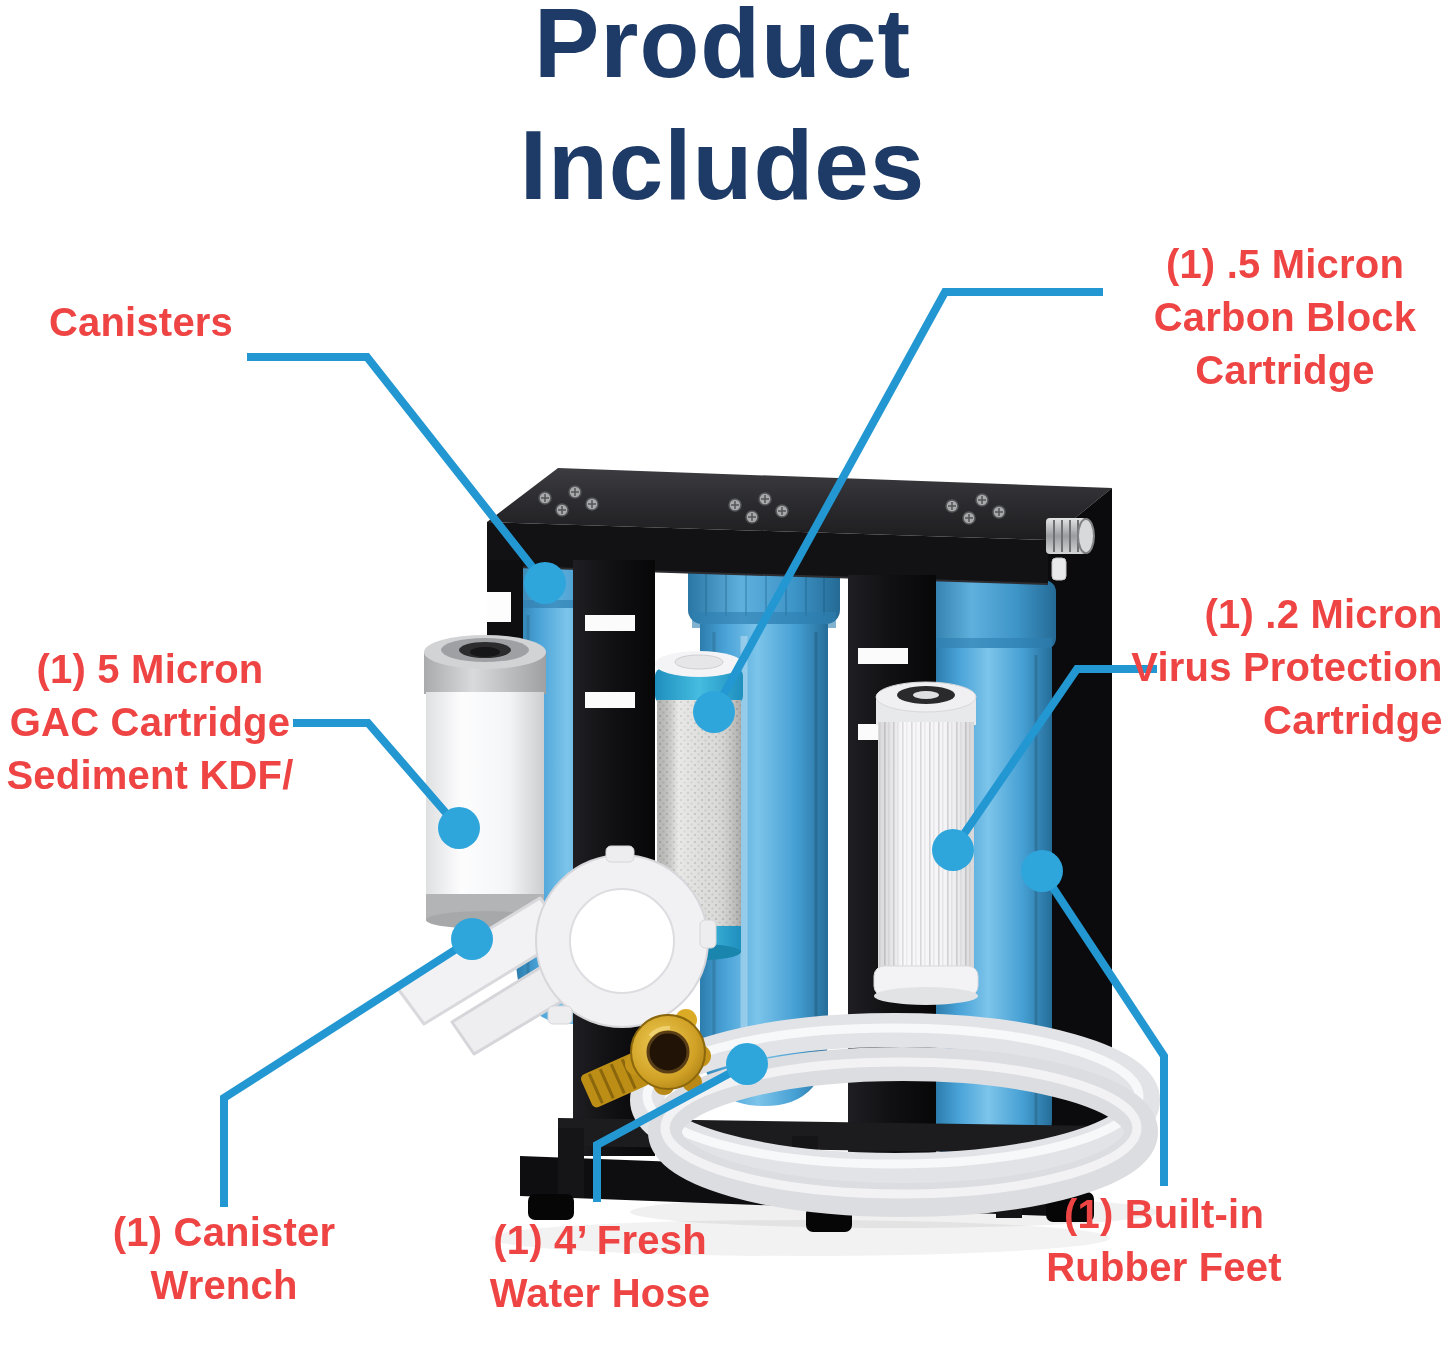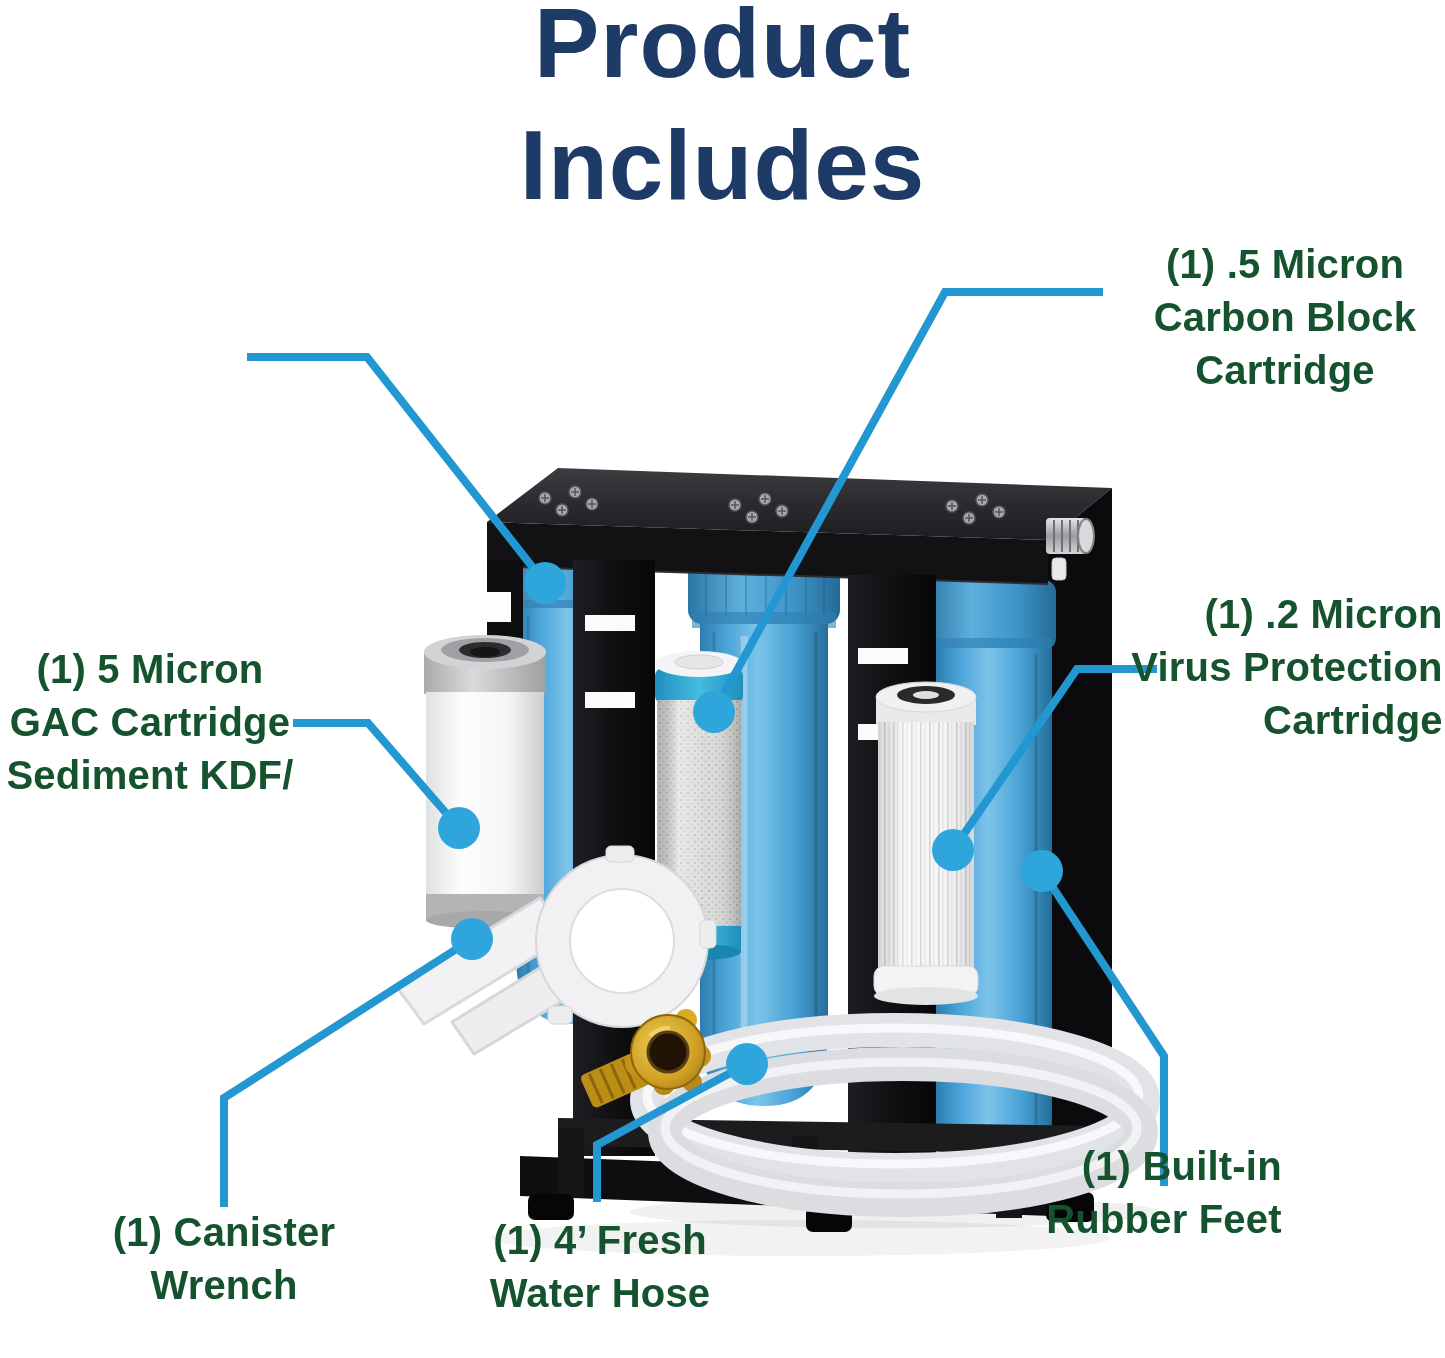--- a/index.html
+++ b/index.html
@@ -8,30 +8,30 @@
     overflow:hidden;font-family:"Liberation Sans",sans-serif;
   }
   .art{position:absolute;left:0;top:0;width:1445px;height:1358px;}
   .title{
     position:absolute;top:-18px;left:50%;transform:translateX(-50%);
     width:900px;text-align:center;font-size:98px;font-weight:700;
     line-height:122px;color:#1e3b67;letter-spacing:1px;
   }
   .lbl{
     position:absolute;transform:translateX(-50%);
-    color:#14532d;font-size:40px;font-weight:700;line-height:53px;
+    color:#ef4444;font-size:40px;font-weight:700;line-height:53px;
     text-align:center;white-space:nowrap;letter-spacing:0.2px;
   }
   .lbl-canisters{left:141px;top:296px;}
   .lbl-carbon{left:1285px;top:238px;}
   .lbl-sediment{left:150px;top:643px;}
   .lbl-virus{left:1287px;top:588px;text-align:right;}
   .lbl-wrench{left:224px;top:1206px;}
   .lbl-hose{left:600px;top:1214px;}
-  .lbl-stand{left:1164px;top:1140px;text-align:right;}
+  .lbl-stand{left:1164px;top:1188px;}
 </style>
 </head>
 <body>
 
 <div class="canvas">
 
   <svg class="art" viewBox="0 0 1445 1358">
     <defs>
       <linearGradient id="slabTop" x1="0" y1="0" x2="0" y2="1">
         <stop offset="0" stop-color="#3c3c41"></stop>
@@ -290,20 +290,21 @@
       </g>
     </g>
   </svg>
 
   <div class="title">
     <div>Product</div>
     <div>Includes</div>
   </div>
 
   <div class="lbl lbl-canisters">
+    <div>Canisters</div>
   </div>
 
   <div class="lbl lbl-carbon">
     <div>(1) .5 Micron</div>
     <div>Carbon Block</div>
     <div>Cartridge</div>
   </div>
 
   <div class="lbl lbl-sediment">
     <div>(1) 5 Micron</div>

